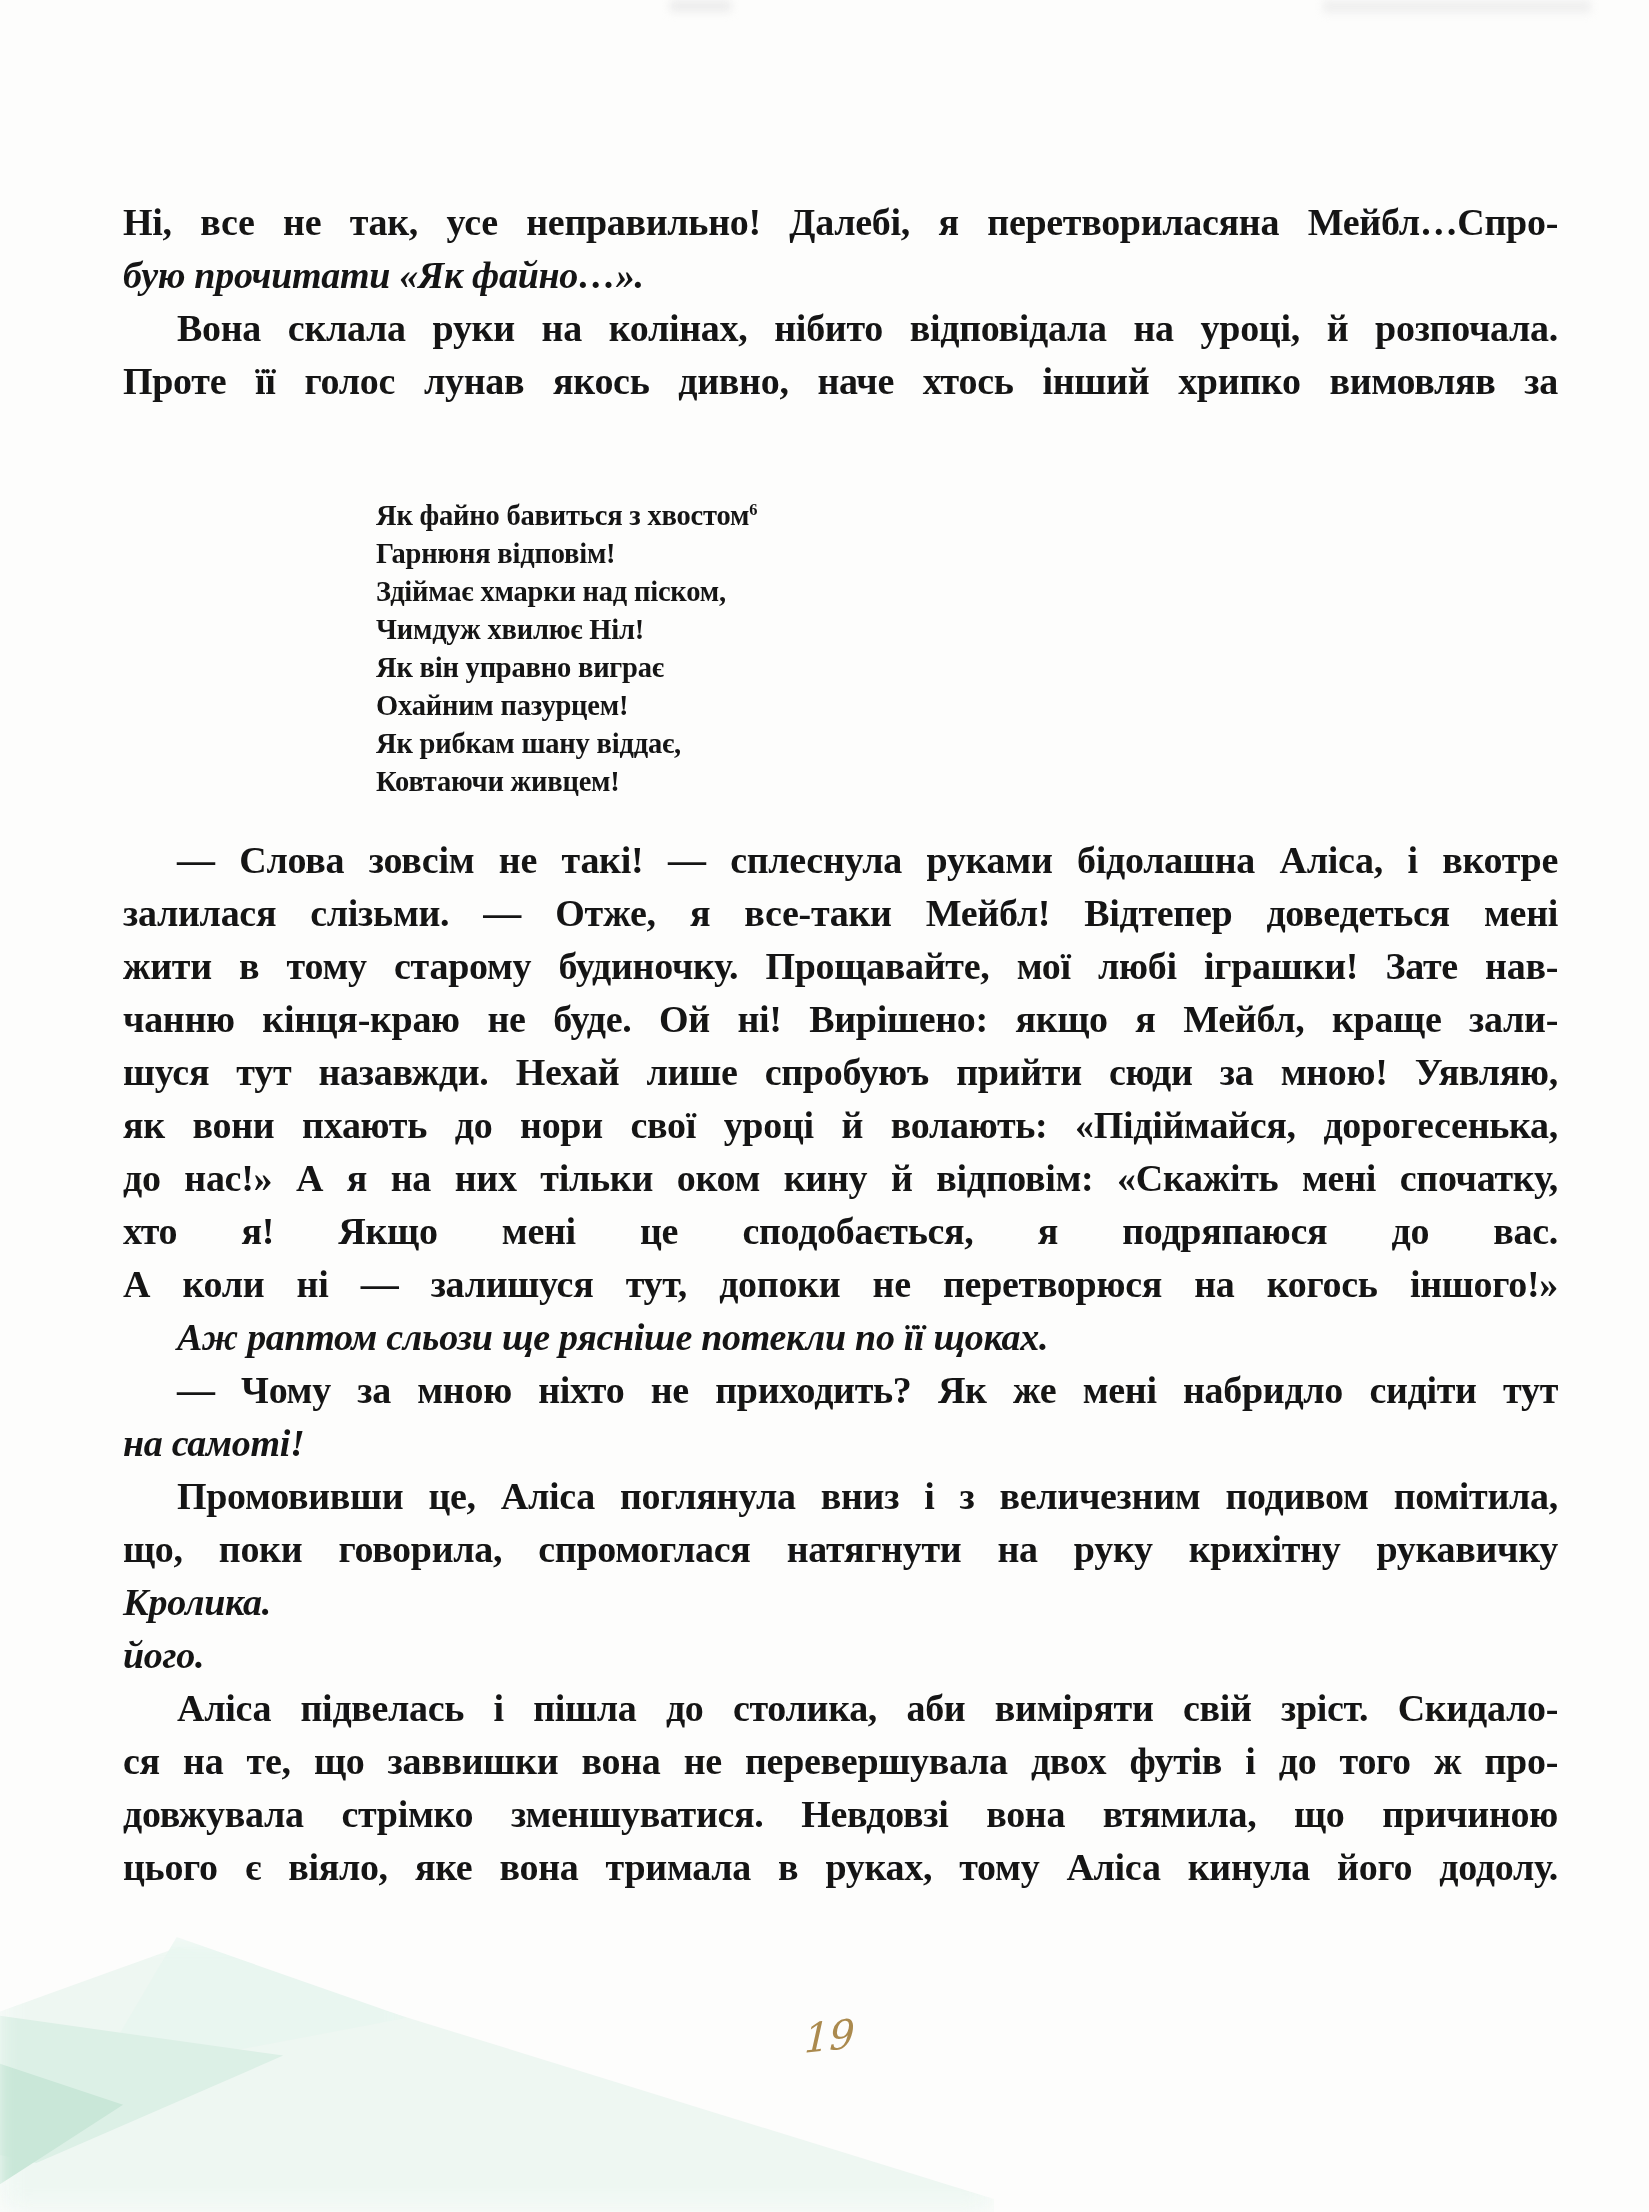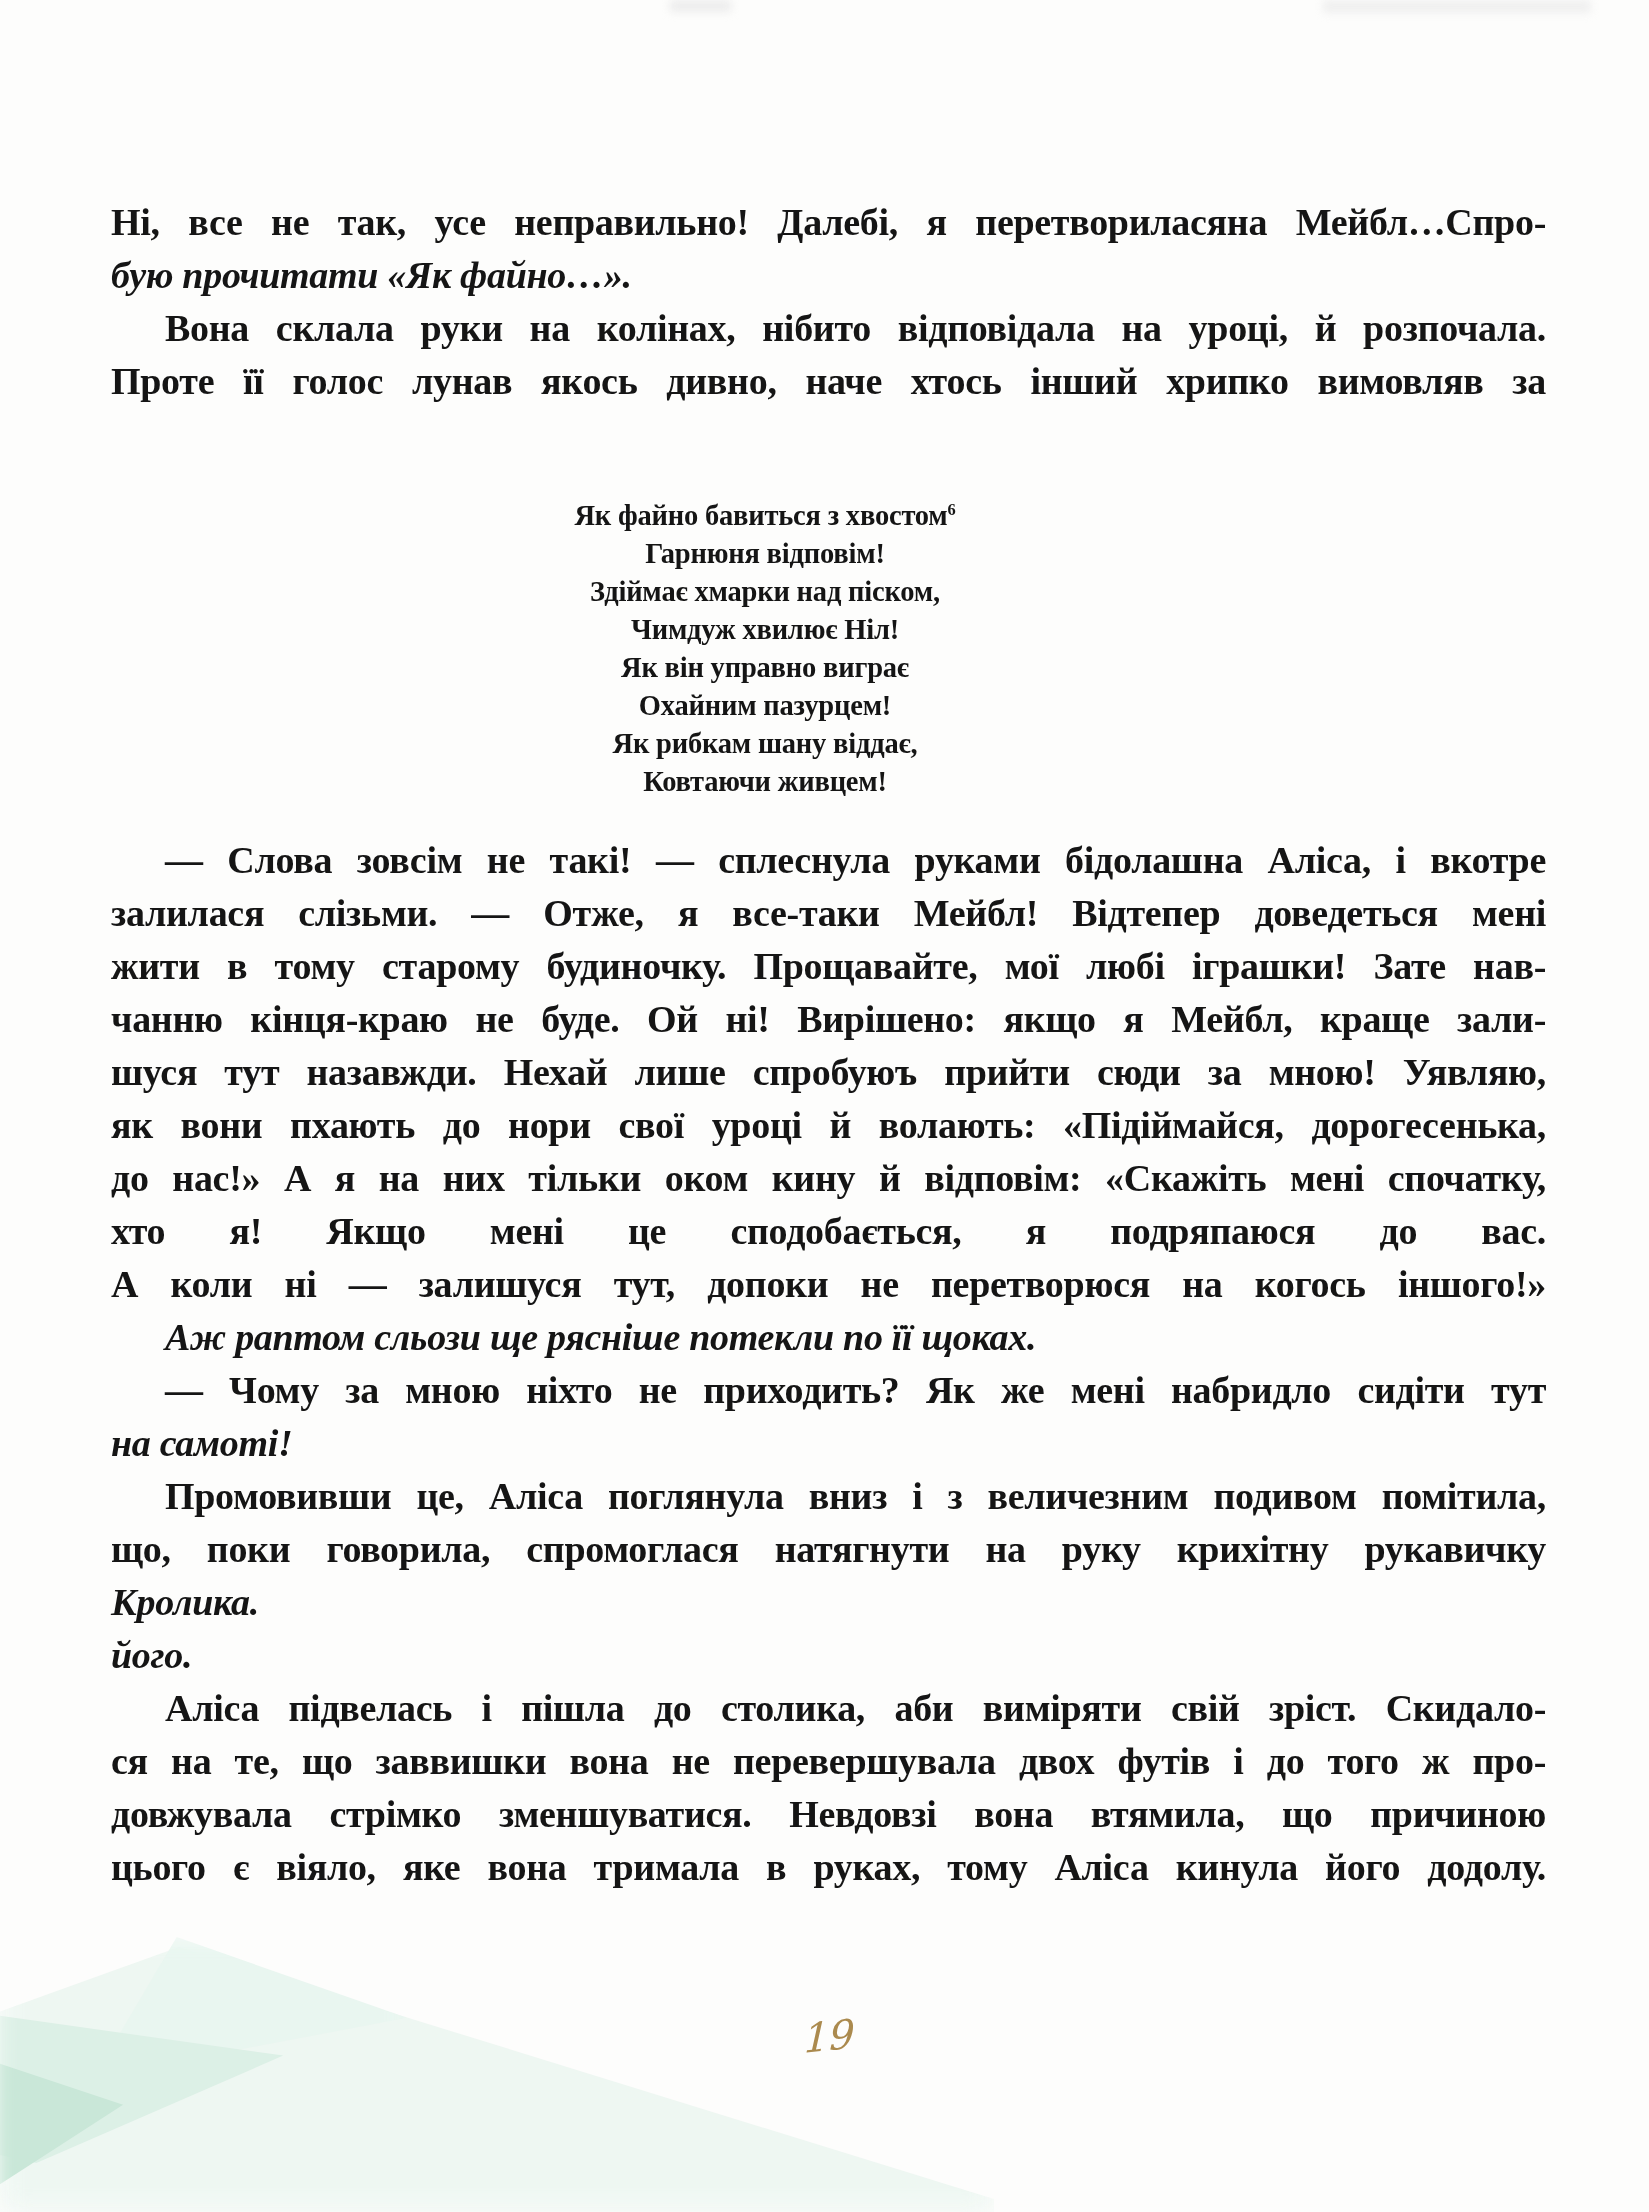--- a/index.html
+++ b/index.html
@@ -28,37 +28,37 @@
   .wc.w3{left:0;top:2049px;width:164px;height:147px;
     background:#c9e7d8;
     clip-path:polygon(0 10%,75% 38%,0 92%);
     filter:blur(7px);}
   .wc.w4{left:78px;top:1937px;width:329px;height:147px;
     background:#e9f6f0;
     clip-path:polygon(30% 0,100% 55%,5% 95%);
     filter:blur(10.4px);}
 
   
-  .prose-block{position:absolute;left:111px;width:1435px;}
+  .prose-block{position:absolute;left:123px;width:1435px;}
   #block-a{top:196px;}
   #block-b{top:834px;}
   .prose-block .line{
     font-size:38px;font-weight:700;line-height:53px;height:53px;
     letter-spacing:-0.3px;
     text-align:justify;text-align-last:justify;
     white-space:nowrap;
   }
   .prose-block .line.last{text-align-last:left;white-space:normal;font-style:italic;}
   .prose-block .line.indent{padding-left:54px;}
 
   
   .poem-block{position:absolute;left:376px;top:497px;width:778px;}
   .poem-block .line{
     font-size:28.5px;font-weight:700;line-height:38px;height:38px;
-    letter-spacing:-0.2px;text-align:center;
+    letter-spacing:-0.2px;text-align:left;
   }
   .poem-block sup{font-size:16.4px;vertical-align:super;line-height:0;}
 
   
   .page-number{
     position:absolute;left:804px;top:2013px;
     font-family:"DejaVu Serif", serif;
     font-style:italic;font-weight:400;
     font-size:40px;color:#ab8a4e;
     transform:rotate(-6deg) skewX(-8deg);

